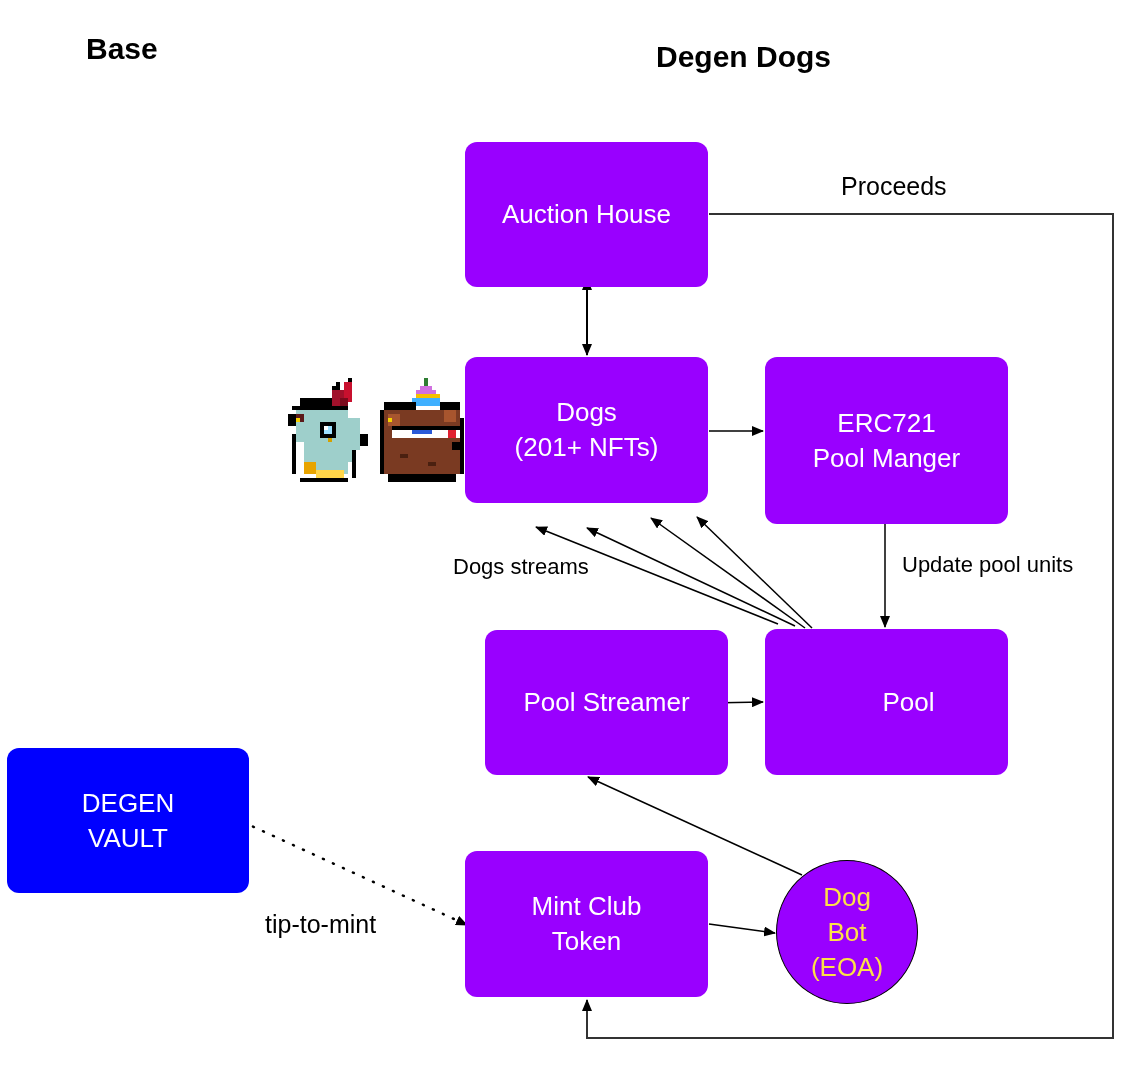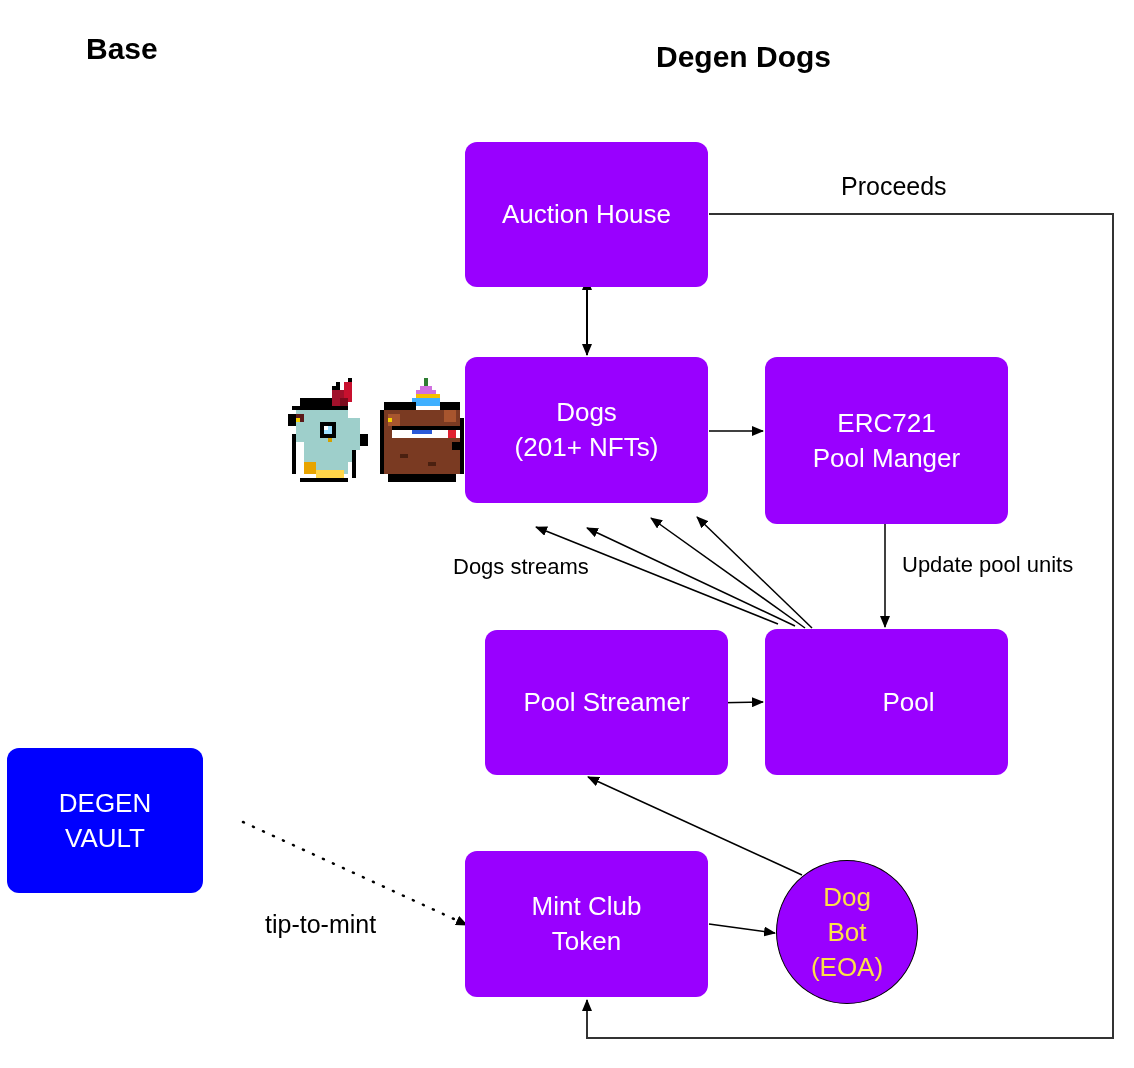--- a/index.html
+++ b/index.html
@@ -60,21 +60,21 @@
 (201+ NFTs)</div>
 <div class="box" style="left:765px;top:357px;width:243px;height:167px;">ERC721
 Pool Manger</div>
 <div class="box" style="left:465px;top:630px;width:243px;height:145px;margin-left:20px;">Pool Streamer</div>
 <div class="box" style="left:765px;top:629px;width:243px;height:146px;padding-left:44px;">Pool</div>
 <div class="box" style="left:465px;top:851px;width:243px;height:146px;">Mint Club
 Token</div>
 <div class="circle" style="left:776px;top:860px;width:142px;height:144px;">Dog
 Bot
 (EOA)</div>
-<div class="box blue" style="left:7px;top:748px;width:196px;height:145px;">DEGEN
+<div class="box blue" style="left:7px;top:748px;width:242px;height:145px;">DEGEN
 VAULT</div>
 
 <div class="label" style="left:841px;top:172px;font-size:25px;">Proceeds</div>
 <div class="label" style="left:453px;top:554px;font-size:22px;">Dogs streams</div>
 <div class="label" style="left:902px;top:552px;font-size:22px;">Update pool units</div>
 <div class="label" style="left:265px;top:910px;font-size:25px;">tip-to-mint</div>
 
 <svg class="dog" style="left:284px;top:378px;" width="92" height="108" viewBox="0 0 23 27" shape-rendering="crispEdges">
   <rect x="12" y="2" width="2" height="1" fill="#000"></rect>
   <rect x="13" y="1" width="1" height="1" fill="#000"></rect>

